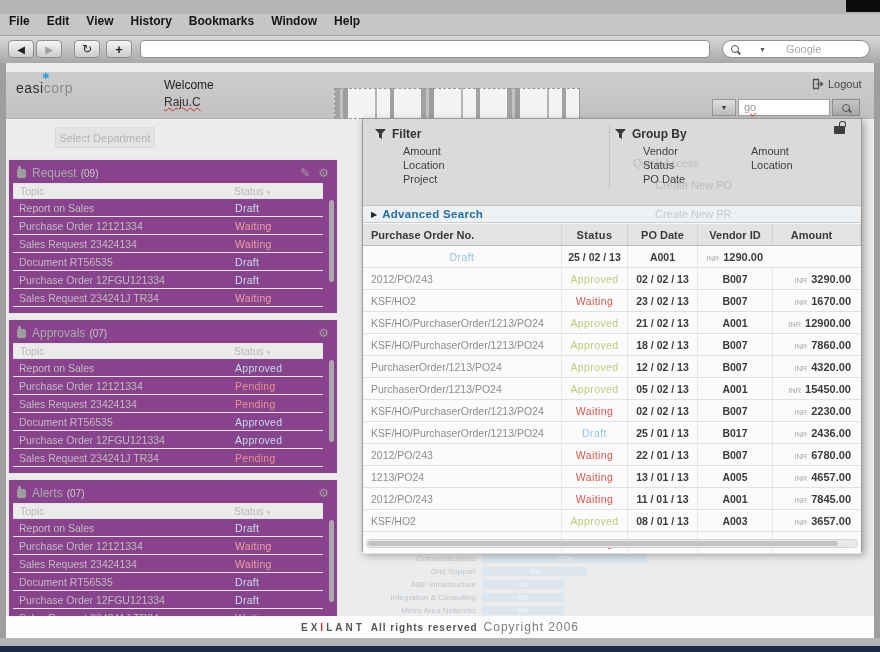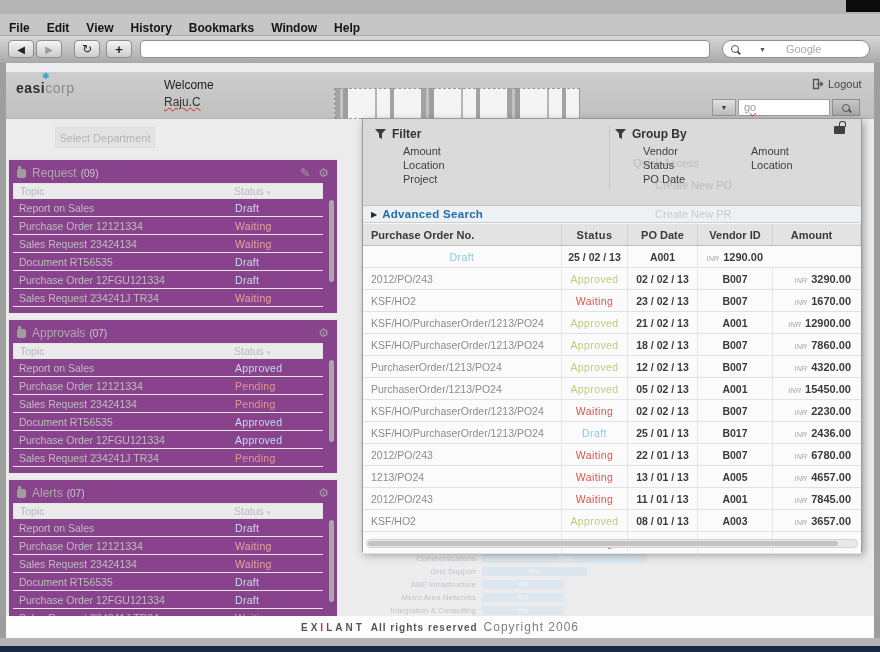--- a/index.html
+++ b/index.html
@@ -3,21 +3,21 @@
 <meta charset="utf-8">
 <style>
   html,body{margin:0;padding:0;}
   body{font-family:"Liberation Sans","DejaVu Sans",sans-serif;background:#888;}
   #win{position:relative;width:880px;height:652px;background:#ececec;overflow:hidden;}
   .abs{position:absolute;}
 
   
   #titlebar{left:0;top:0;width:880px;height:14px;background:#b4b4b4;}
   #winblack{left:846px;top:0;width:34px;height:12px;background:#0b0b0b;}
-  #menubar{left:0;top:14px;width:880px;height:22px;background:#c6c6c6;border-bottom:1px solid #a9a9a9;display:flex;align-items:flex-end;gap:17px;padding-left:9px;box-sizing:border-box;}
+  #menubar{left:0;top:14px;width:880px;height:22px;background:#c6c6c6;border-bottom:1px solid #a9a9a9;display:flex;align-items:flex-start;gap:17px;padding-left:9px;box-sizing:border-box;}
   .menu-item{font-size:12px;font-weight:bold;color:#141414;cursor:default;}
   #toolbar{left:0;top:36px;width:880px;height:27px;background:linear-gradient(#d8d8d8,#a8a8a8);border-bottom:1px solid #8c8c8c;}
   .tbtn{position:absolute;top:4px;height:18px;background:linear-gradient(#f5f5f5,#cccccc);border:1px solid #8f8f8f;border-radius:4px;font-size:10px;color:#222;display:flex;align-items:center;justify-content:center;box-sizing:border-box;}
   #btn-back{left:8px;width:26px;}
   #btn-fwd{left:36px;width:26px;color:#9d9d9d;}
   #btn-refresh{left:74px;width:26px;font-size:12px;}
   #btn-add{left:106px;width:26px;font-size:13px;font-weight:bold;}
   #addressbar{left:140px;top:4px;width:570px;height:18px;background:#fff;border:1px solid #8f8f8f;border-radius:4px;box-sizing:border-box;font-size:11px;padding:0 6px;color:#333;}
   #googlebox{left:722px;top:4px;width:148px;height:18px;background:#fff;border:1px solid #8f8f8f;border-radius:10px;display:flex;align-items:center;gap:20px;padding:0 8px;box-sizing:border-box;}
   .mag{display:inline-block;width:6px;height:6px;border:1.5px solid #555;border-radius:50%;position:relative;flex:none;}
@@ -28,21 +28,21 @@
   
   #page{left:0;top:63px;width:880px;height:575px;background:#ececec;}
   #edgeL{left:0;top:0;width:6px;height:575px;background:#9e9e9e;}
   #edgeR{left:874px;top:0;width:6px;height:575px;background:#9e9e9e;}
   #greybar{left:0;top:638px;width:880px;height:8px;background:#b4b4b4;}
   #navybar{left:0;top:646px;width:880px;height:6px;background:#1c2945;}
 
   
   #appheader{left:6px;top:9px;width:868px;height:46px;background:linear-gradient(#cdcdcd,#c1c1c1);border-bottom:1px solid #b3b3b3;}
   #logo{left:10px;top:8px;font-size:14px;letter-spacing:.5px;}
-  #logo .p1{font-weight:bold;color:#2e2e2e;}
+  #logo .p1{font-weight:normal;color:#2e2e2e;}
   #logo .p2{color:#8a8a8a;}
   #logo .star{position:absolute;left:26px;top:-9px;color:#2aa3d8;font-size:9px;}
   #welcome{left:158px;top:6px;text-align:left;}
   #welcome .w1{font-size:12px;color:#1c1c1c;display:block;}
   #welcome .w2{font-size:12px;color:#333;text-decoration:underline wavy #cc2a1e;text-decoration-thickness:1px;}
   #logout{left:806px;top:6px;display:flex;align-items:flex-end;gap:4px;font-size:11px;color:#474747;cursor:pointer;}
   #searchrow-caret{left:706px;top:27px;width:24px;height:17px;background:linear-gradient(#e0e0e0,#bdbdbd);border:1px solid #979797;box-sizing:border-box;font-size:7px;color:#3d3d3d;display:flex;align-items:center;justify-content:center;}
   #searchrow-input{left:732px;top:27px;width:92px;height:17px;background:#fff;border:1px solid #a0a0a0;box-sizing:border-box;font-size:11px;color:#9a9a9a;padding:1px 5px;}
   #searchrow-input span{text-decoration:underline wavy #cc2a1e;text-decoration-thickness:1px;}
   #searchrow-btn{left:826px;top:27px;width:28px;height:17px;background:linear-gradient(#c6c6c6,#a8a8a8);border:1px solid #8d8d8d;box-sizing:border-box;display:flex;align-items:center;justify-content:center;}
@@ -105,21 +105,21 @@
   .t-row>span{height:21px;display:flex;align-items:center;border-right:1px solid #e7e7e7;box-sizing:border-box;overflow:hidden;}
   .t-row>span:last-child{border-right:none;}
   #po-head{background:#e3e3e3;border-bottom:1px solid #bdbdbd;}
   #po-head>span{font-size:11px;font-weight:bold;color:#3a3a3a;justify-content:center;border-right:1px solid #d2d2d2;}
   #po-head>span.c-po{justify-content:flex-start;padding-left:8px;}
   .c-po{font-size:10.5px;color:#8c8c8c;padding-left:8px;}
   .c-st{font-size:10.5px;justify-content:center;letter-spacing:.4px;}
   .c-dt{font-size:10.5px;font-weight:bold;color:#3a3a3a;justify-content:center;}
   .c-vn{font-size:10.5px;font-weight:bold;color:#3a3a3a;justify-content:center;}
   .c-am{justify-content:flex-end;padding-right:10px;gap:4px;}
-  .cur{font-size:7.5px;color:#a8a8a8;align-self:center;margin-top:3px;font-style:italic;}
+  .cur{font-size:7.5px;color:#a8a8a8;align-self:center;margin-top:3px;}
   .amt{font-size:11px;font-weight:bold;color:#3a3a3a;}
   .st-draft{color:#92c6e4;}
   .st-approved{color:#c2cb7c;}
   .st-waiting{color:#d9544a;}
   .st-pending{color:#d9544a;}
   #po-scroll{position:absolute;left:3px;bottom:3px;width:492px;height:9px;background:#e9e9e9;border:1px solid #d2d2d2;border-radius:5px;box-sizing:border-box;}
   #po-thumb{position:absolute;left:1px;top:1px;width:96%;height:5px;background:#c3c3c3;border-radius:4px;}
 
   
   #footer{left:6px;top:553px;width:868px;height:22px;background:#fdfdfd;display:flex;align-items:center;justify-content:center;gap:6px;}
@@ -340,27 +340,27 @@
             <span class="ch-pct">9%</span>
           </div>
         </div>
         <div class="ch-row">
           <span class="ch-label">ABE Infrastructure</span>
           <div class="ch-bar" style="width: 82px;">
             <span class="ch-pct">9%</span>
           </div>
         </div>
         <div class="ch-row">
-          <span class="ch-label">Metro Area Networks</span>
+          <span class="ch-label">Integration &amp; Consulting</span>
           <div class="ch-bar" style="width: 82px;">
             <span class="ch-pct">9%</span>
           </div>
         </div>
         <div class="ch-row">
-          <span class="ch-label">Integration &amp; Consulting</span>
+          <span class="ch-label">Metro Area Networks</span>
           <div class="ch-bar" style="width: 82px;">
             <span class="ch-pct">9%</span>
           </div>
         </div>
       </div>
 
 
     <div class="abs" id="popup">
       <div id="fzone">
         <span class="ghost" style="left:270px;top:38px;">Quick Access</span>

